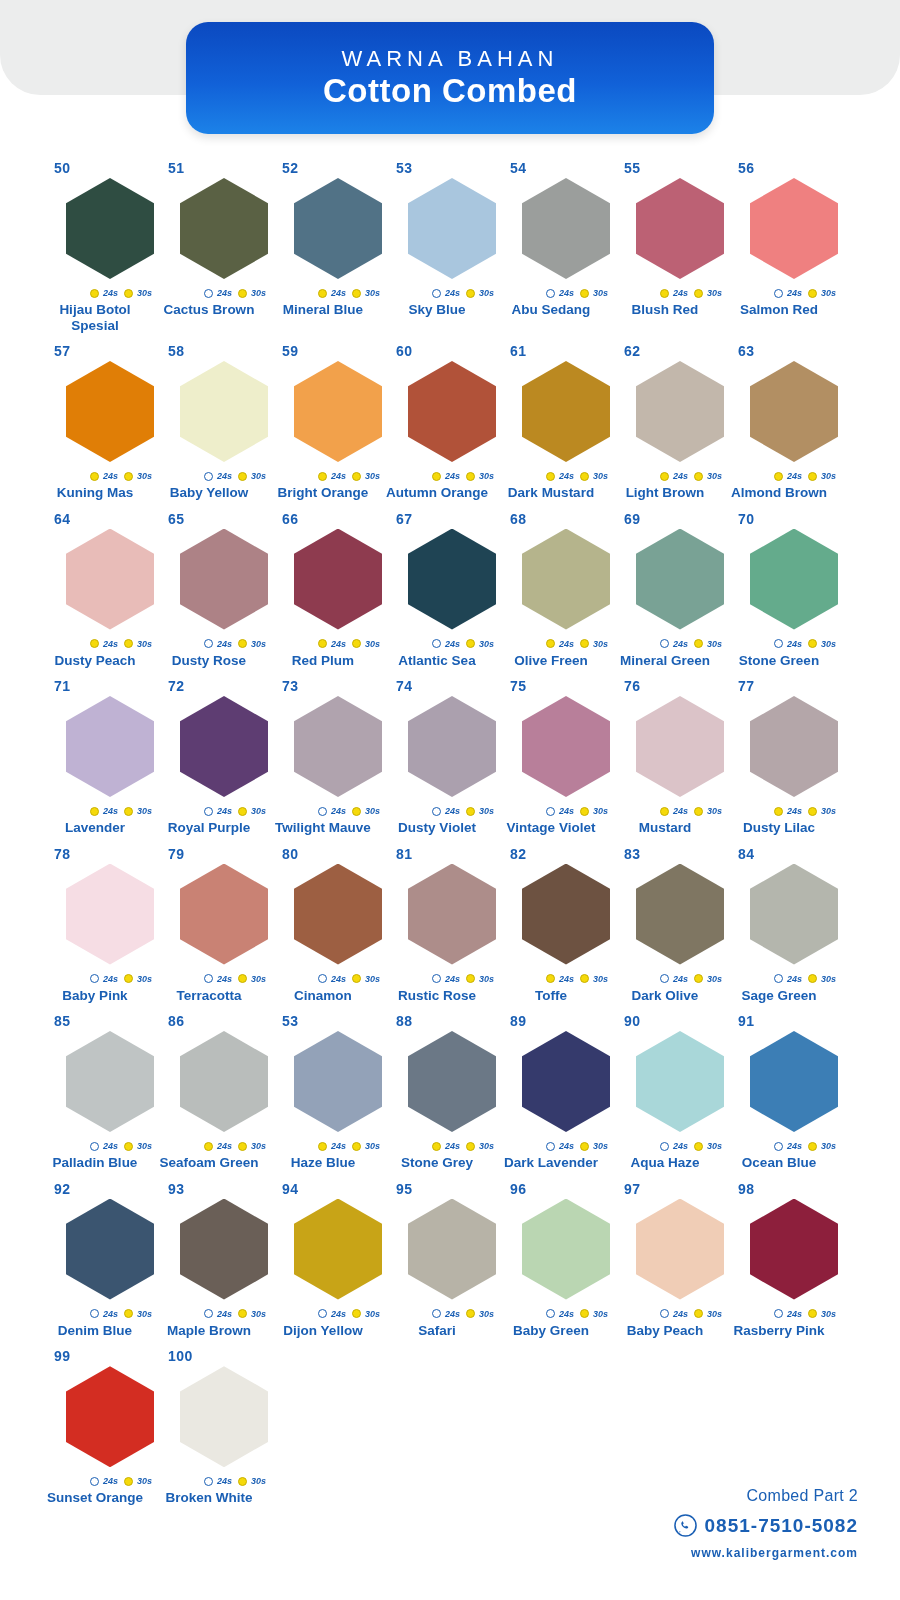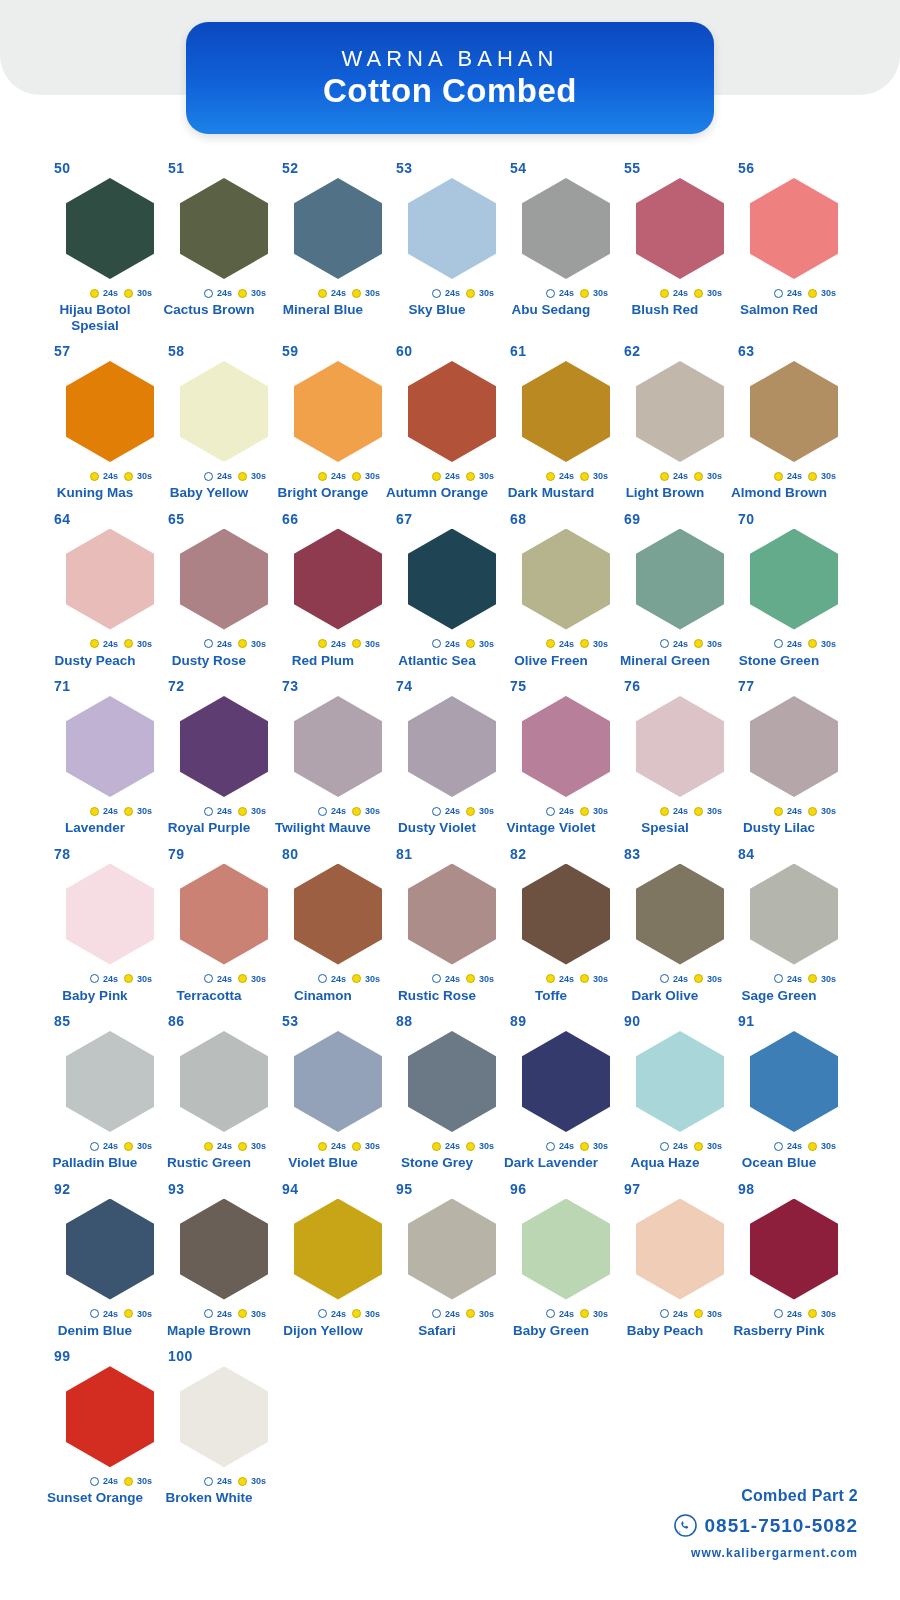--- a/index.html
+++ b/index.html
@@ -80,20 +80,21 @@
   }
   .dots {
     display: flex;
     align-items: center;
     justify-content: center;
     gap: 4px;
     margin-top: 9px;
     font-size: 9px;
     color: #1a5fb4;
     font-weight: bold;
+    font-style: italic;
   }
   .dot {
     width: 9px;
     height: 9px;
     border-radius: 50%;
     display: inline-block;
     border: 1px solid #1a5fb4;
   }
   .dot.on { background: #f5d90a; border-color: #c9b000; }
   .dot.off { background: #ffffff; }
@@ -109,21 +110,21 @@
   }
   #footer {
     position: absolute;
     right: 42px;
     bottom: 40px;
     text-align: right;
     color: #1a5fb4;
   }
   #footer .part {
     font-size: 16px;
-    font-weight: bold;
+    font-weight: normal;
     margin-bottom: 9px;
     letter-spacing: 0.3px;
   }
   #footer .phone {
     display: flex;
     align-items: center;
     justify-content: flex-end;
     gap: 8px;
     font-size: 19px;
     font-weight: bold;
@@ -436,21 +437,21 @@
     </div>
     <div class="cell">
       <div class="num">76</div>
       <div class="hex" style="background: rgb(219, 195, 200);"></div>
       <div class="dots">
         <span class="dot on"></span>
         <span class="dotlabel">24s</span>
         <span class="dot on"></span>
         <span class="dotlabel">30s</span>
       </div>
-      <div class="cname">Spesial</div>
+      <div class="cname">Mustard</div>
     </div>
     <div class="cell">
       <div class="num">77</div>
       <div class="hex" style="background: rgb(180, 166, 169);"></div>
       <div class="dots">
         <span class="dot on"></span>
         <span class="dotlabel">24s</span>
         <span class="dot on"></span>
         <span class="dotlabel">30s</span>
       </div>
@@ -546,32 +547,32 @@
     </div>
     <div class="cell">
       <div class="num">86</div>
       <div class="hex" style="background: rgb(185, 189, 187);"></div>
       <div class="dots">
         <span class="dot on"></span>
         <span class="dotlabel">24s</span>
         <span class="dot on"></span>
         <span class="dotlabel">30s</span>
       </div>
-      <div class="cname">Rustic Green</div>
+      <div class="cname">Seafoam Green</div>
     </div>
     <div class="cell">
       <div class="num">53</div>
       <div class="hex" style="background: rgb(147, 162, 184);"></div>
       <div class="dots">
         <span class="dot on"></span>
         <span class="dotlabel">24s</span>
         <span class="dot on"></span>
         <span class="dotlabel">30s</span>
       </div>
-      <div class="cname">Violet Blue</div>
+      <div class="cname">Haze Blue</div>
     </div>
     <div class="cell">
       <div class="num">88</div>
       <div class="hex" style="background: rgb(107, 120, 134);"></div>
       <div class="dots">
         <span class="dot on"></span>
         <span class="dotlabel">24s</span>
         <span class="dot on"></span>
         <span class="dotlabel">30s</span>
       </div>

